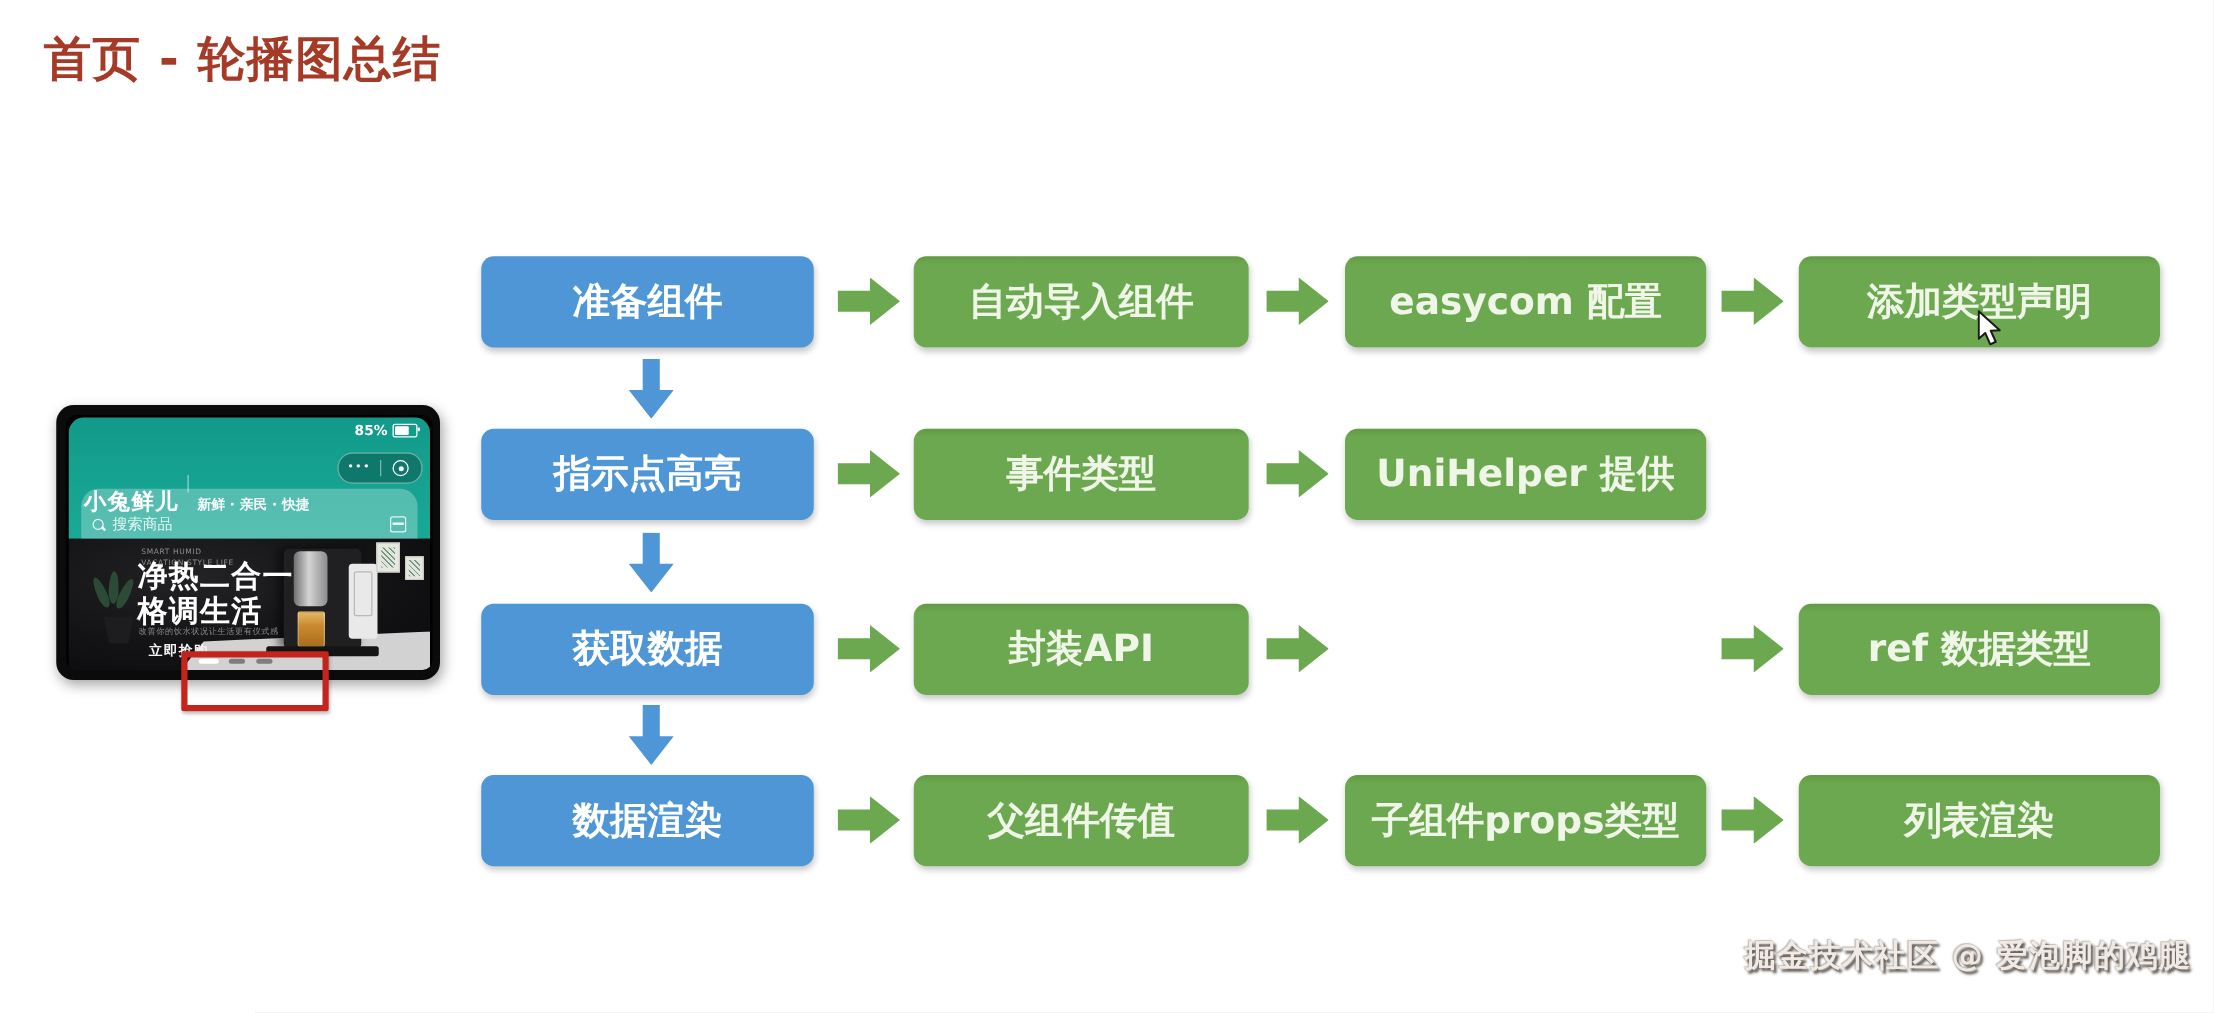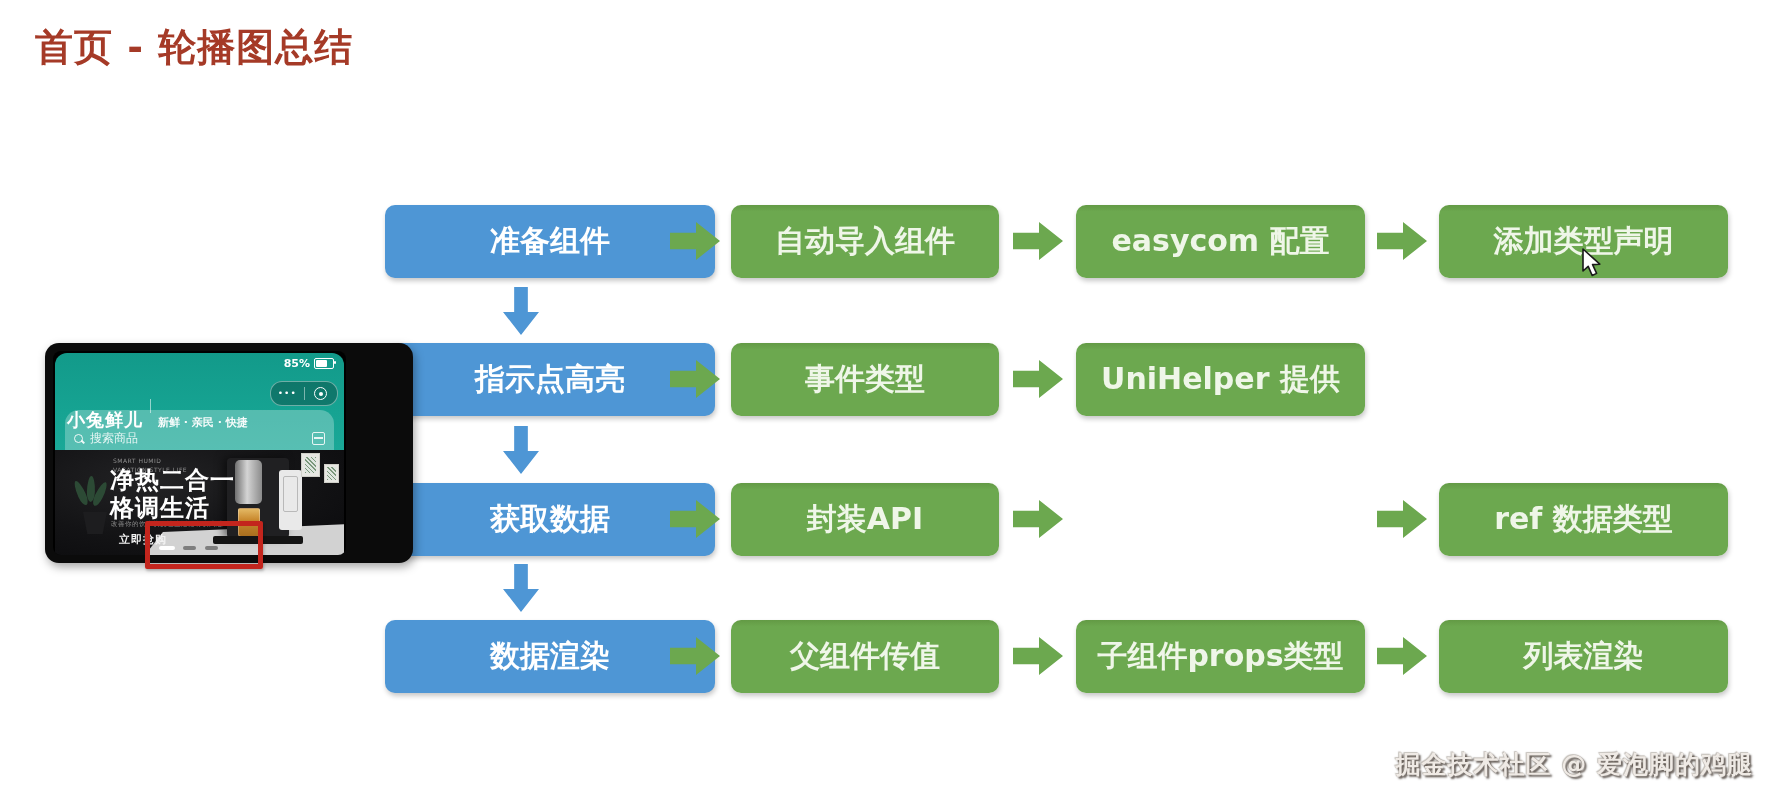--- a/index.html
+++ b/index.html
@@ -16,40 +16,40 @@
   .fbox{
     position:absolute;height:73px;border-radius:10px;display:flex;
     align-items:center;justify-content:center;font-size:30px;font-weight:600;
     box-shadow:1px 3px 5px rgba(0,0,0,0.22);
   }
   .fbox.blue{background:#4e96d5;color:#ffffff;}
   .fbox.green{
     background:linear-gradient(180deg,#639a45 0,#6ca84f 9%,#6ca84f 100%);
     color:#eff6e8;
   }
-  .c1{left:385px;width:330px;}
+  .c1{left:385px;width:266px;}
   .c2{left:731px;width:268px;}
   .c3{left:1076px;width:289px;}
   .c4{left:1439px;width:289px;}
   .r1{top:205px;} .r2{top:343px;} .r3{top:483px;} .r4{top:620px;}
   
   .arrow-right{
     position:absolute;width:50px;height:38px;background:#6ca84f;
     clip-path:polygon(0 28%,52% 28%,52% 0,100% 50%,52% 100%,52% 72%,0 72%);
   }
   .ar-g1{left:670px;} .ar-g2{left:1013px;} .ar-g3{left:1377px;}
   .ar-r1{top:222px;} .ar-r2{top:360px;} .ar-r3{top:500px;} .ar-r4{top:637px;}
   .arrow-down{
     position:absolute;left:503px;width:36px;height:48px;background:#4e96d5;
     clip-path:polygon(31% 0,69% 0,69% 52%,100% 52%,50% 100%,0 52%,31% 52%);
   }
   .ad-1{top:287px;} .ad-2{top:426px;} .ad-3{top:564px;}
   
   .phone{
-    position:absolute;left:45px;top:343px;width:368px;height:220px;
+    position:absolute;left:45px;top:324px;width:307px;height:220px;
     background:#0b0b0b;border-radius:14px;box-shadow:2px 4px 10px rgba(0,0,0,0.35);
   }
   .screen{
     position:absolute;left:8px;top:8px;width:293px;height:204px;
     background:#000;border-radius:8px;overflow:hidden;
   }
   .teal-panel{
     position:absolute;left:2px;right:2px;top:2px;height:97px;
     background:linear-gradient(180deg,#129a8a 0,#16a392 60%,#1aa897 100%);
     border-radius:12px 12px 0 0;

